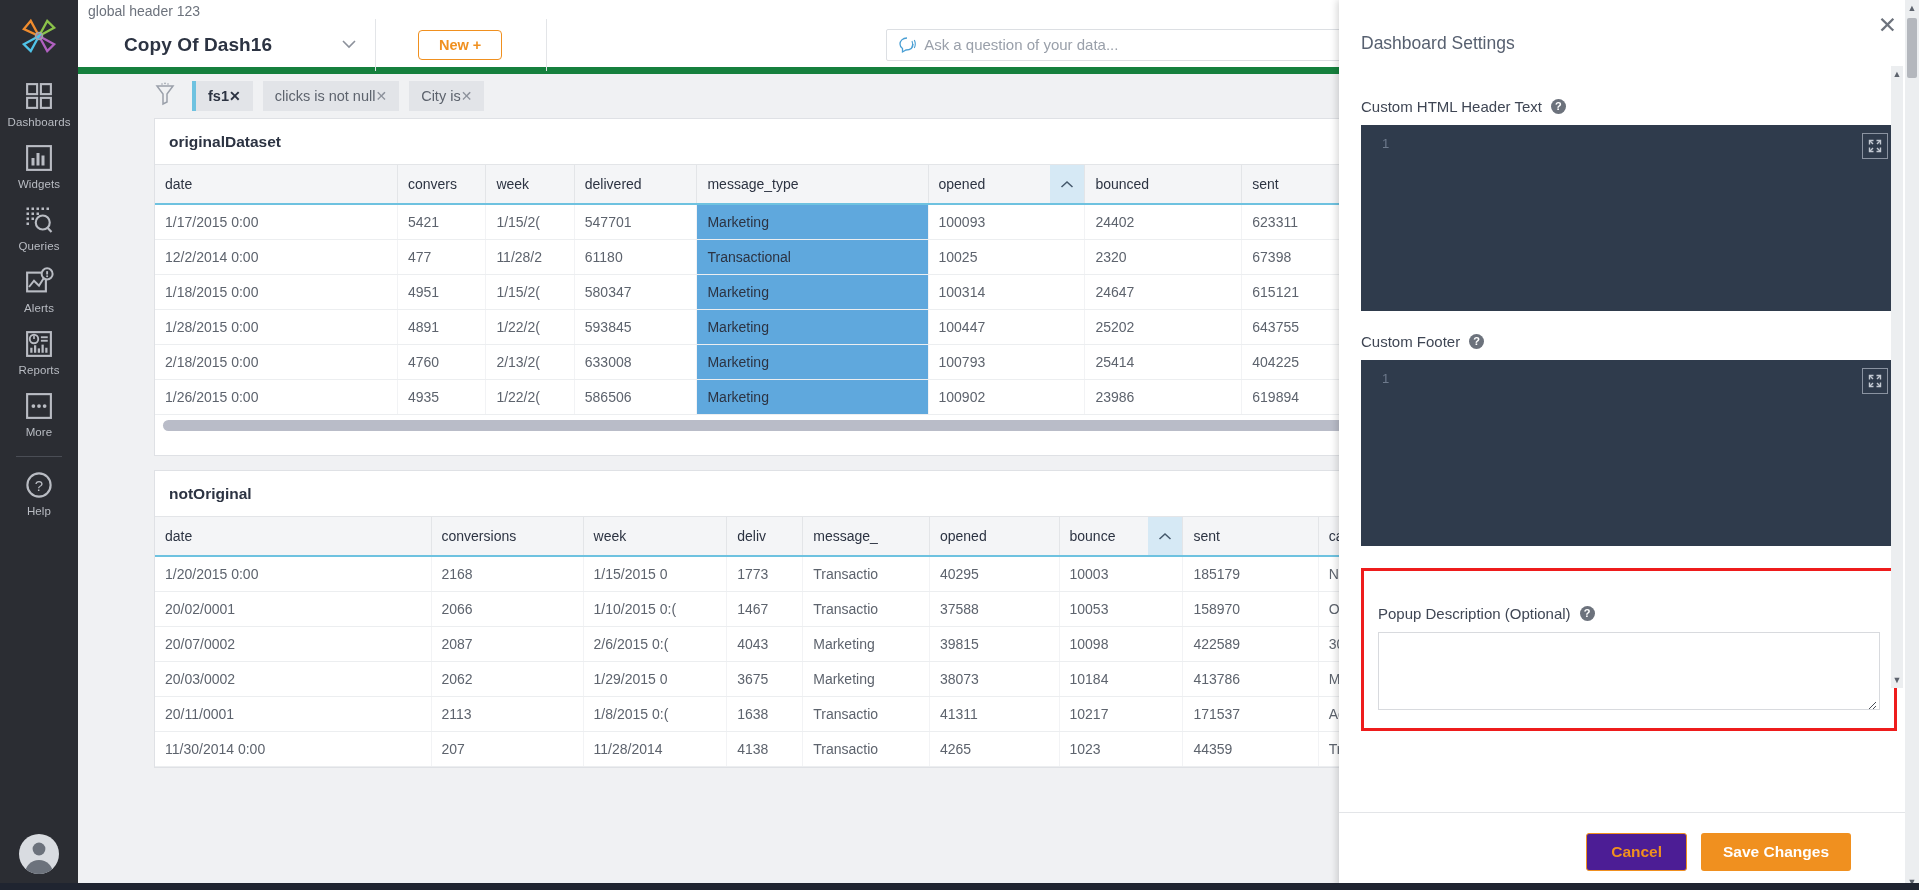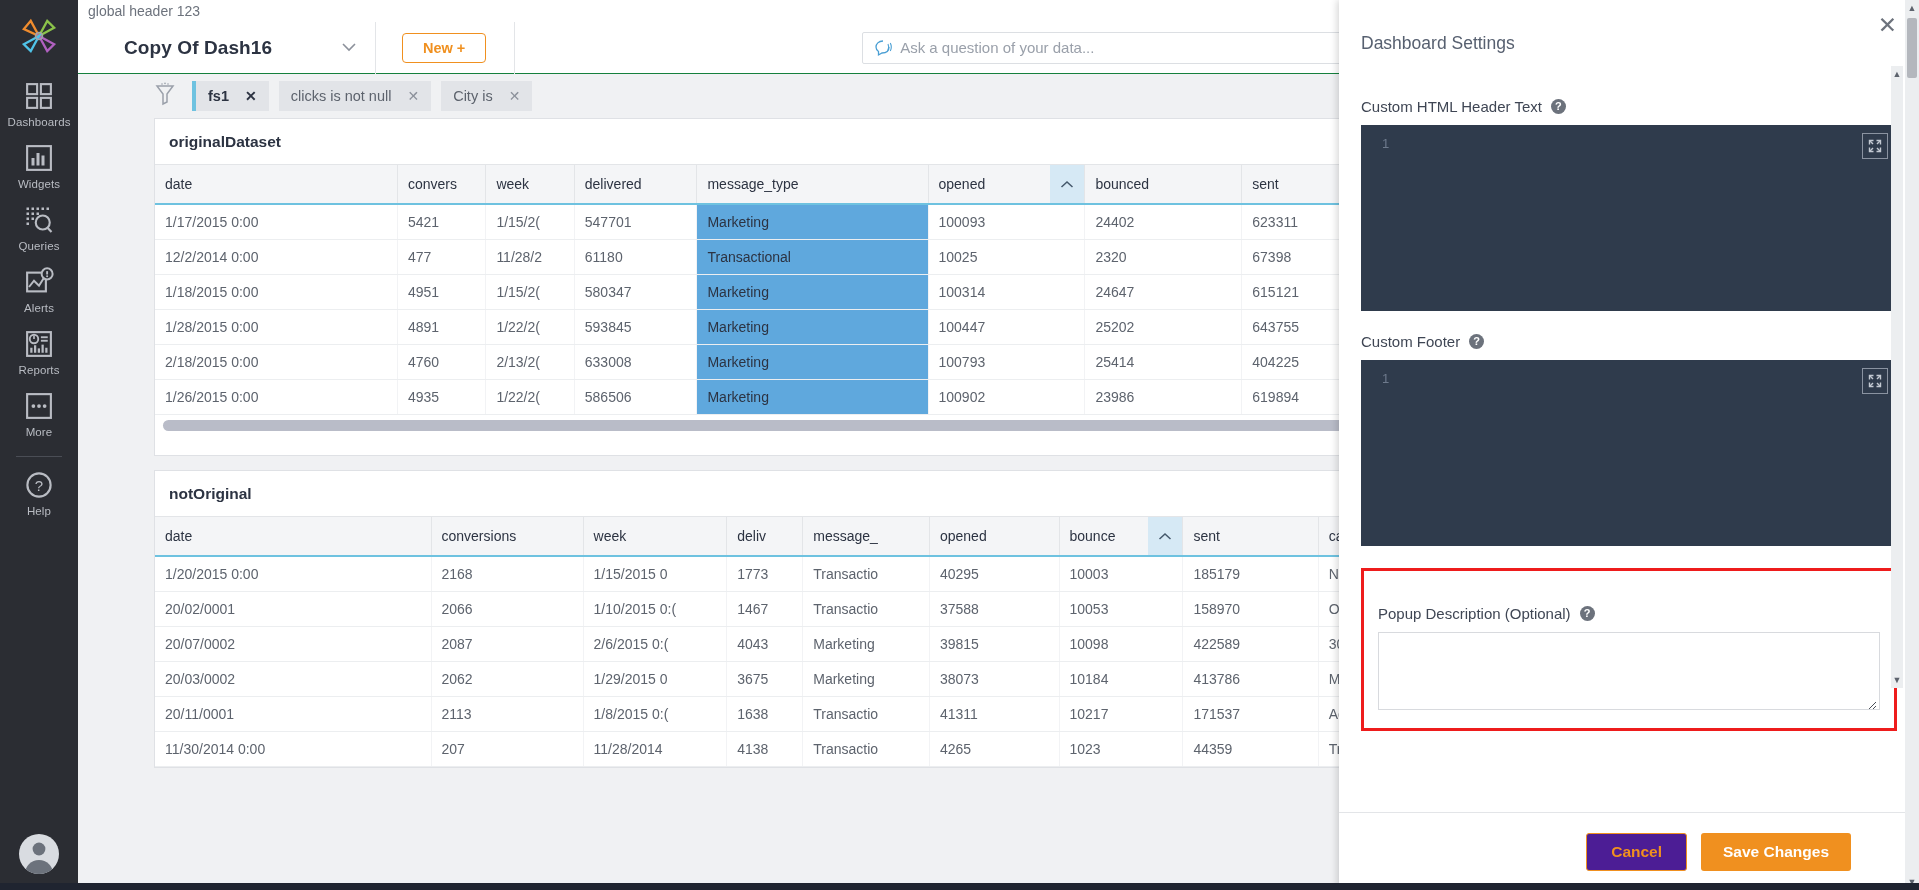--- a/index.html
+++ b/index.html
@@ -38,21 +38,22 @@
   
   .main { flex: 1 1 auto; height: 890px; position: relative; background: #f0f1f3; display:flex; flex-direction:column;}
 
   .globalheader {
     height: 22px; background: #ffffff; color: #6c727c; font-size: 14px;
     padding-left: 10px; display: flex; align-items: center;
   }
 
   .topbar {
     height: 52px; background: #ffffff; display: flex; align-items: center;
-    border-bottom: 1px solid #15803d;
+    border-bottom: 7px solid #15803d;
+    gap: 16px;
   }
   .dash-title-box {
     width: 298px; height: 52px; display: flex; align-items: center;
     padding: 0 18px 0 46px; border-right: 1px solid #e3e5e8; justify-content: space-between;
   }
   .dash-title { font-size: 19px; font-weight: bold; color: #2c3342; letter-spacing: .1px;}
   .chev { color: #8c919b; font-size: 13px; }
   .new-btn {
     margin-left: 26px; border: 1px solid #f0901f; color: #f0901f; background: #fff;
     border-radius: 4px; height: 30px; padding: 0 20px; font-size: 14.5px; font-weight: bold;
@@ -67,21 +68,21 @@
     display: flex; align-items: center; padding: 0 10px; gap: 7px;
   }
   .search-ph { color: #9aa0aa; font-size: 15px; }
 
   
   .filterbar {
     height: 44px; background: #f0f1f3; display: flex; align-items: center; gap: 10px;
     padding-left: 76px;
   }
   .chip {
-    height: 30px; background: #e2e4e8; display: flex; align-items: center; gap: 16px;
+    height: 30px; background: #e2e4e8; display: flex; align-items: center; gap: 0;
     padding: 0 12px; font-size: 14.5px; color: #5d636d; cursor: pointer;
   }
   .chip.active { background: #e2e4e8; color: #2c3342; border-left: 4px solid #6ec2e0; font-weight: 600;}
   .chip .x { color: #2c3342; font-size: 14px; font-weight: bold;}
   .chip .x.muted { color: #8c919b; font-weight: normal; }
 
   
   .canvas { flex: 1 1 auto; padding: 0 0 4px 76px; overflow: hidden; }
   .widget {
     background: #fff; border: 1px solid #dfe1e5; width: 1560px; margin-bottom: 14px;

